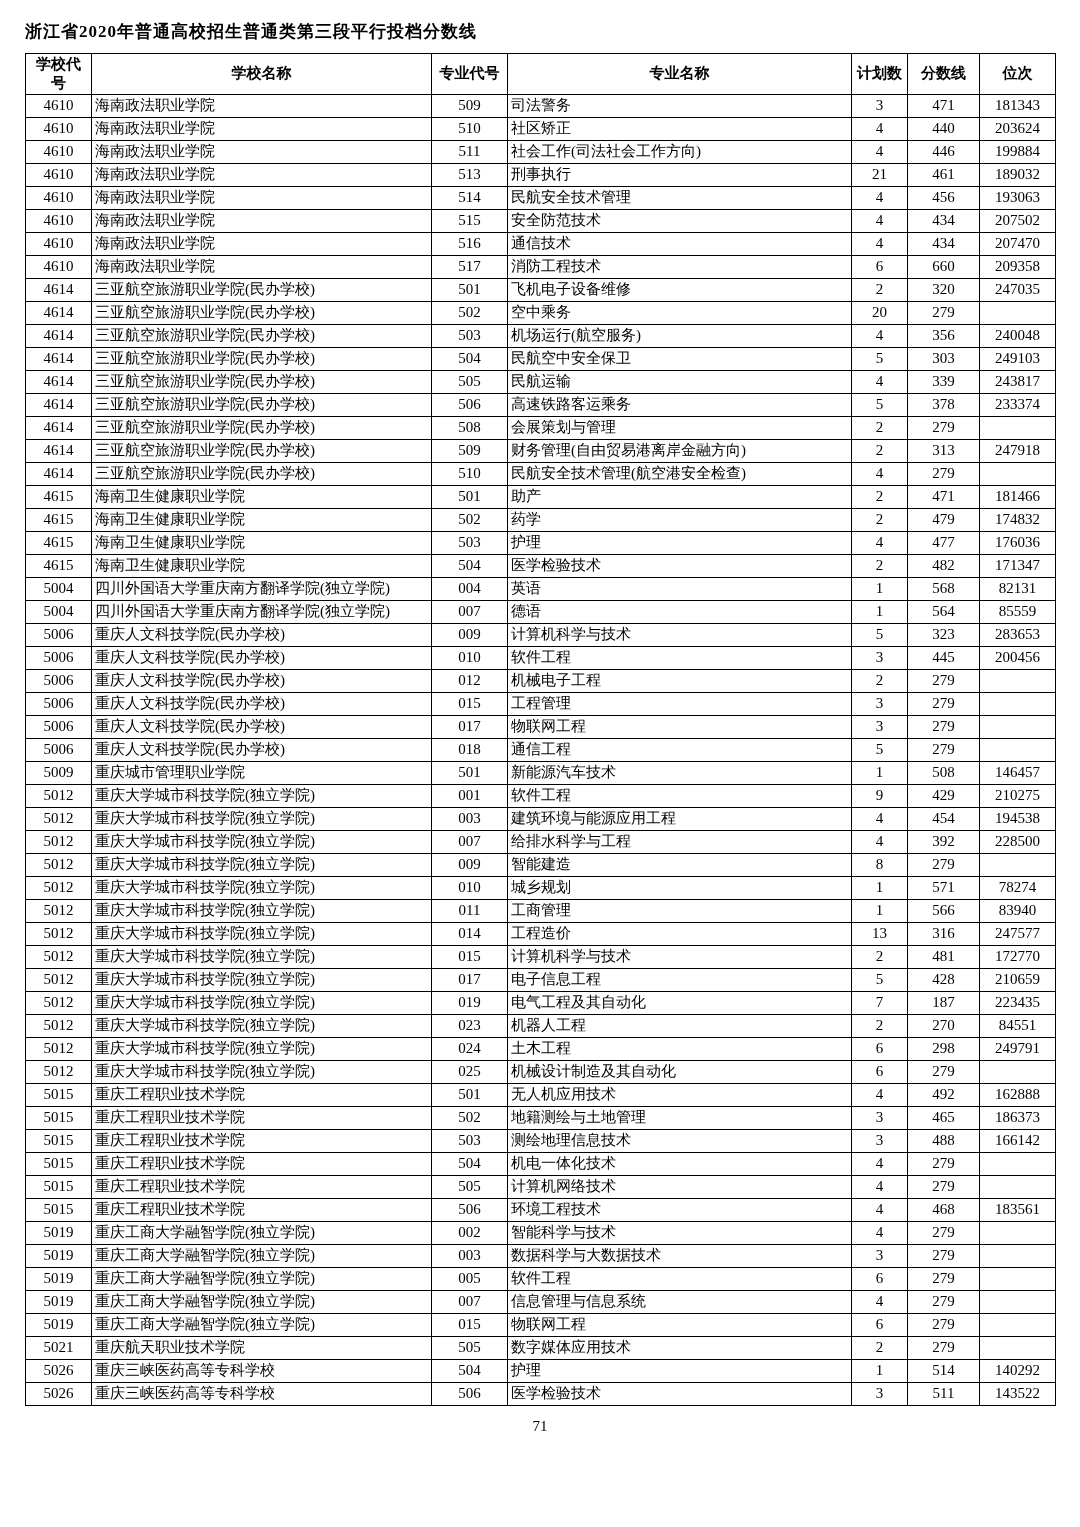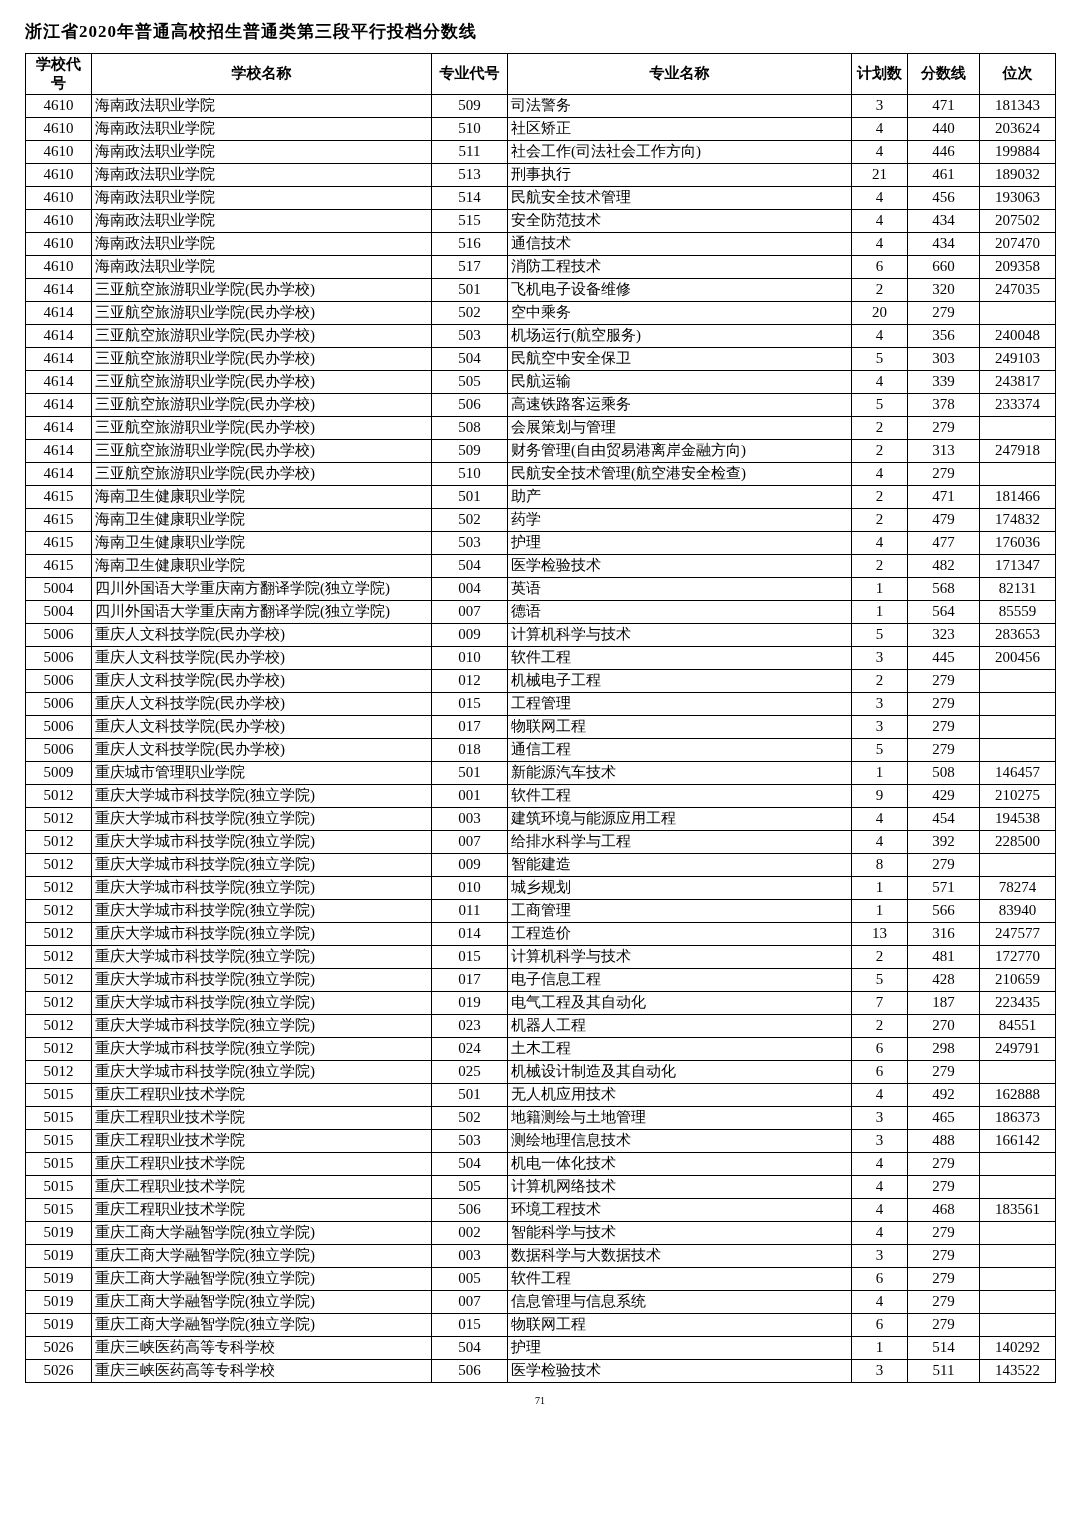--- a/index.html
+++ b/index.html
@@ -34,21 +34,21 @@
     word-break: break-all;
   }
   table.score-table th {
     font-weight: bold;
     text-align: center;
   }
   td.c { text-align: center; }
   td.l { text-align: left; padding-left: 5px; }
   .page-num {
     text-align: center;
-    font-size: 10px;
+    font-size: 15px;
     margin: 12px 0 10px 0;
   }
 </style>
 </head>
 <body>
 
 <div class="doc">
   <div class="title">浙江省2020年普通高校招生普通类第三段平行投档分数线</div>
 
   <table class="score-table">
@@ -553,20 +553,29 @@
         <tr>
           <td class="c">5019</td>
           <td class="l">重庆工商大学融智学院(独立学院)</td>
           <td class="c">015</td>
           <td class="l">物联网工程</td>
           <td class="c">6</td>
           <td class="c">279</td>
           <td class="c"></td>
         </tr>
         <tr>
+          <td class="c">5021</td>
+          <td class="l">重庆航天职业技术学院</td>
+          <td class="c">505</td>
+          <td class="l">数字媒体应用技术</td>
+          <td class="c">2</td>
+          <td class="c">279</td>
+          <td class="c"></td>
+        </tr>
+        <tr>
           <td class="c">5026</td>
           <td class="l">重庆三峡医药高等专科学校</td>
           <td class="c">504</td>
           <td class="l">护理</td>
           <td class="c">1</td>
           <td class="c">514</td>
           <td class="c">140292</td>
         </tr>
         <tr>
           <td class="c">5026</td>

